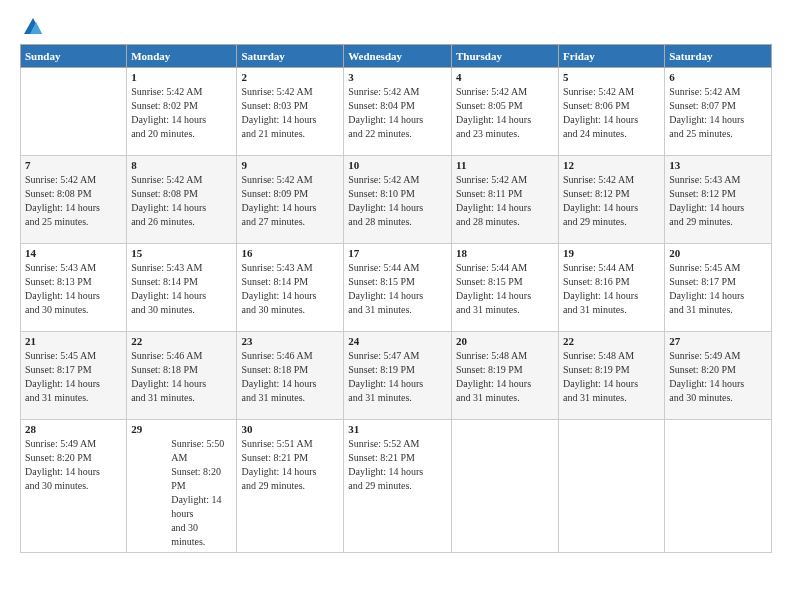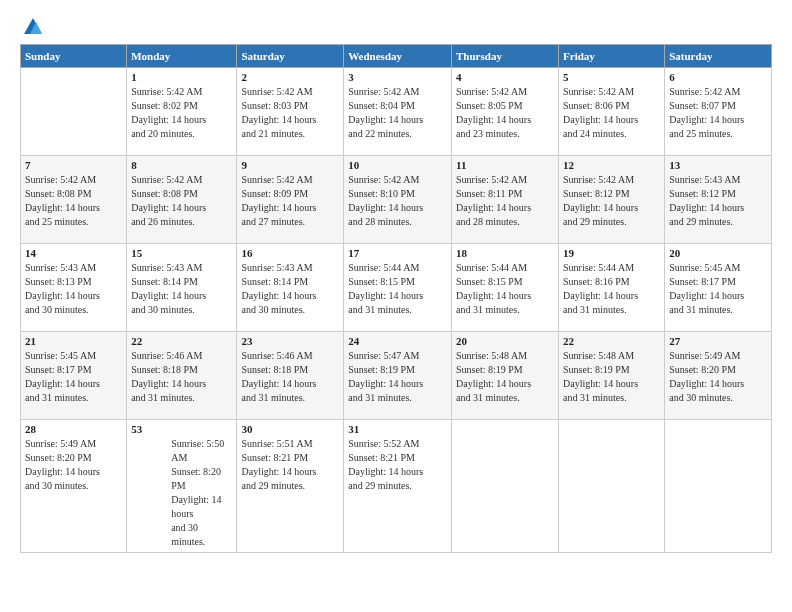--- a/index.html
+++ b/index.html
@@ -335,21 +335,21 @@
         </tr>
         <tr>
           <td>
             <div class="day-num">28</div>
             <div class="day-info" style="white-space: pre-line;">Sunrise: 5:49 AM
 Sunset: 8:20 PM
 Daylight: 14 hours
 and 30 minutes.</div>
           </td>
           <td>
-            <div class="day-num">53</div>
+            <div class="day-num">29</div>
             <div class="day-info" style="white-space: pre-line; margin-left: 40px;">Sunrise: 5:50 AM
 Sunset: 8:20 PM
 Daylight: 14 hours
 and 30 minutes.</div>
           </td>
           <td>
             <div class="day-num">30</div>
             <div class="day-info" style="white-space: pre-line;">Sunrise: 5:51 AM
 Sunset: 8:21 PM
 Daylight: 14 hours

